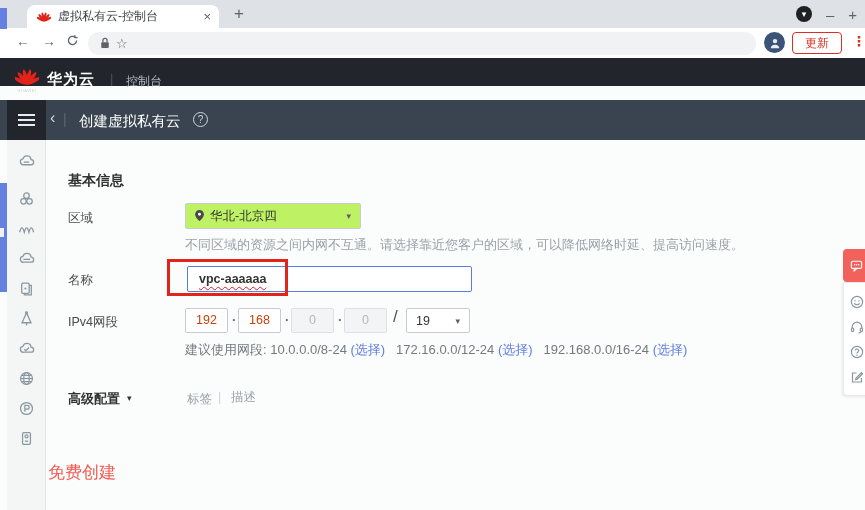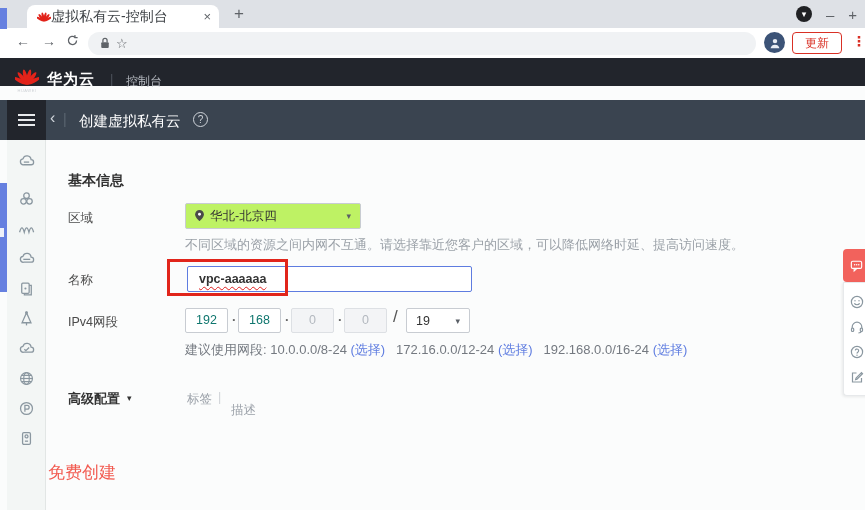--- a/index.html
+++ b/index.html
@@ -8,21 +8,21 @@
 
   
   .stripe { position:absolute; left:0; width:7px; background:#6680e0; z-index:60; }
   .stripe-top { top:8px; height:21px; }
   .stripe-mid { top:183px; height:109px; }
   .stripe-notch { position:absolute; left:0; top:45px; width:4px; height:9px; background:#eef1f9; }
 
   
   .tabstrip { position:absolute; left:0; top:0; width:865px; height:28px; background:#dee1e6; }
   .tab { position:absolute; left:27px; top:5px; width:192px; height:23px; background:#ffffff; border-radius:8px 8px 0 0; display:flex; align-items:center; padding:0 8px 0 10px; }
-  .tab-title { font-size:14px; color:#3f4347; flex:1; white-space:nowrap; overflow:hidden; }
+  .tab-title { font-size:12px; color:#3f4347; flex:1; white-space:nowrap; overflow:hidden; margin-left:7px; }
   .tab-close { color:#5f6368; font-size:13px; line-height:1; cursor:pointer; }
   .newtab { position:absolute; left:228px; top:3px; font-size:17px; color:#5f6368; width:22px; height:22px; text-align:center; line-height:22px; }
   .win-controls { position:absolute; right:8px; top:0; height:28px; display:flex; align-items:center; gap:14px; }
   .update-circle { width:16px; height:16px; border-radius:50%; background:#202124; color:#fff; font-size:9px; display:flex; align-items:center; justify-content:center; line-height:1; }
   .winbtn { color:#5f6368; font-size:15px; line-height:1; }
 
   
   .toolbar { position:absolute; left:0; top:28px; width:865px; height:30px; background:#ffffff; }
   .navglyph { position:absolute; top:5px; font-size:14px; color:#5f6368; }
   .urlbar { position:absolute; left:88px; top:4px; width:668px; height:23px; background:#f0f2f4; border-radius:12px; display:flex; align-items:center; padding:0 10px 0 12px; }
@@ -61,33 +61,33 @@
   
   .main { position:absolute; left:46px; top:140px; width:819px; height:370px; background:#fbfcfc; }
   .section-title { position:absolute; left:22px; top:32px; font-size:14px; font-weight:bold; color:#333333;text-align:center; }
   .flabel { position:absolute; left:22px; font-size:12.5px; color:#4b4b4b; }
   .dropdown { position:absolute; left:139px; top:63px; width:176px; height:26px; background:#bef264; border:1px solid #c8ccd2; border-radius:2px; display:flex; align-items:center; padding:0 9px; }
   .dropdown-value { font-size:12.5px; color:#333; margin-left:6px; flex:1; }
   .caret { font-size:9px; color:#5a5f66; }
   .hint { position:absolute; left:139px; font-size:13px; color:#9ba1a8; white-space:nowrap; }
   .name-input { position:absolute; left:141px; top:126px; width:285px; height:26px; background:#fff; border:1px solid #5e7ce0; border-radius:2px; display:flex; align-items:center; padding:0 11px; }
   .name-value { font-size:12.5px; color:#333; text-decoration:underline; text-decoration-style:wavy; text-decoration-color:#e02020; text-decoration-thickness:1px; text-underline-offset:3px;font-weight:bold; }
-  .octet { position:absolute; top:168px; width:43px; height:25px; background:#fff; border:1px solid #c8ccd2; border-radius:2px; font-size:12.5px; color:#0f766e; text-align:center; line-height:23px; }
+  .octet { position:absolute; top:168px; width:43px; height:25px; background:#fff; border:1px solid #c8ccd2; border-radius:2px; font-size:12.5px; color:#c2410c; text-align:center; line-height:23px; }
   .octet.disabled { background:#f3f4f6; border-color:#dde0e4; color:#b3b8bf; }
   .octet-dot { position:absolute; top:172px; font-size:13px; color:#666; font-weight:bold; }
   .cidr-slash { position:absolute; left:347px; top:167px; font-size:17px; color:#555; }
   .mask-box { position:absolute; left:360px; top:168px; width:64px; height:25px; background:#fff; border:1px solid #c8ccd2; border-radius:2px; display:flex; align-items:center; padding:0 9px; }
   .mask-value { flex:1; font-size:12.5px; color:#333; }
   .suggest-link { color:#5e7ce0; }
   .suggest-range { color:#747980; }
   .adv-label { position:absolute; left:22px; top:250px; font-size:13px; color:#333; font-weight:600; }
   .adv-caret { position:absolute; left:81px; top:253px; font-size:9px; color:#333; }
   .adv-tags { position:absolute; left:141px; top:251px; font-size:12.5px; color:#9aa0a8; }
   .adv-divider { position:absolute; left:172px; top:250px; font-size:12.5px; color:#d0d3d7; }
-  .adv-desc { position:absolute; left:185px; top:262px; font-size:12.5px; color:#9aa0a8; }
+  .adv-desc { position:absolute; left:185px; top:249px; font-size:12.5px; color:#9aa0a8; }
 
   
   .annotation { position:absolute; left:167px; top:259px; width:121px; height:37px; border:3px solid #e1251b; z-index:70; }
 
   
   .free-create { position:absolute; left:48px; top:461px; font-size:17px; color:#f25a50; z-index:55; }
 
   
   .support { position:absolute; left:843px; top:249px; width:26px; z-index:65; }
   .support-chat { width:26px; height:33px; background:#f2625c; border-radius:4px 0 0 4px; display:flex; align-items:center; justify-content:center; }

